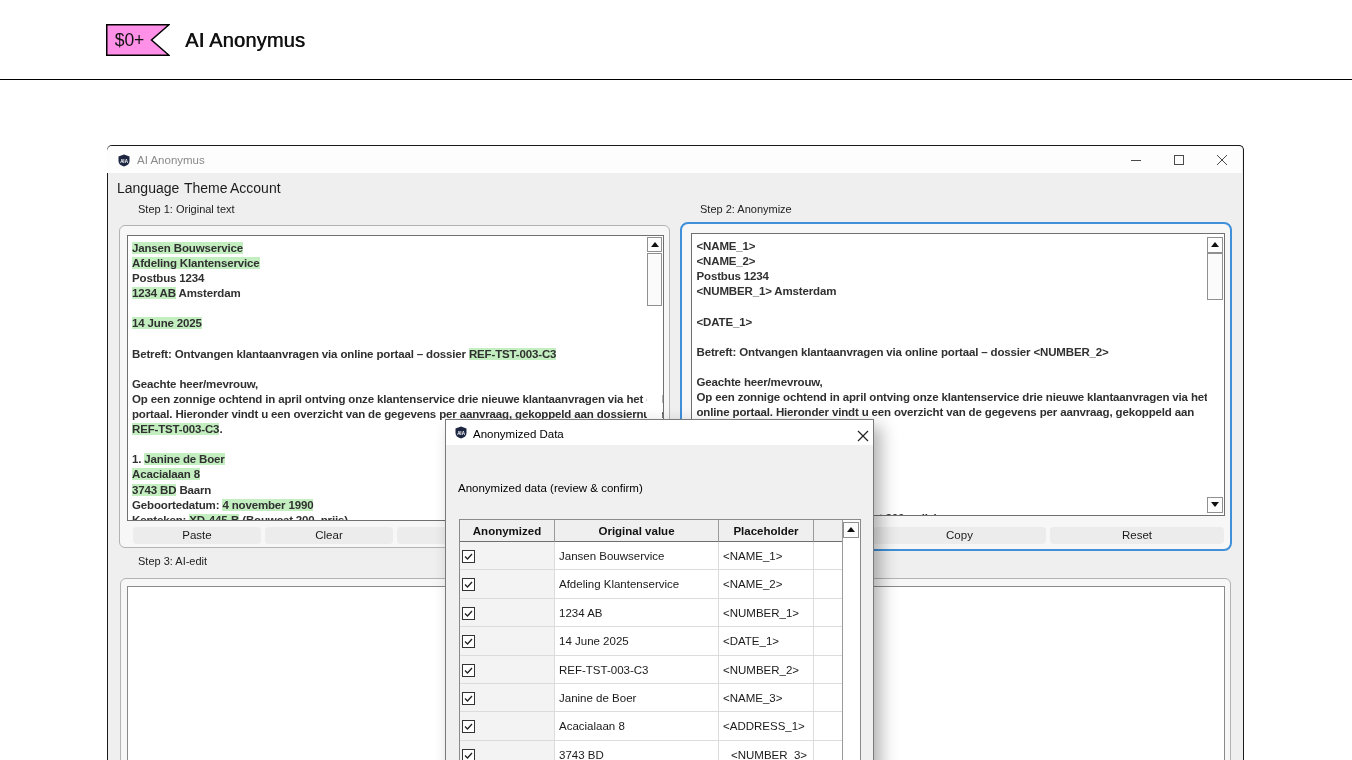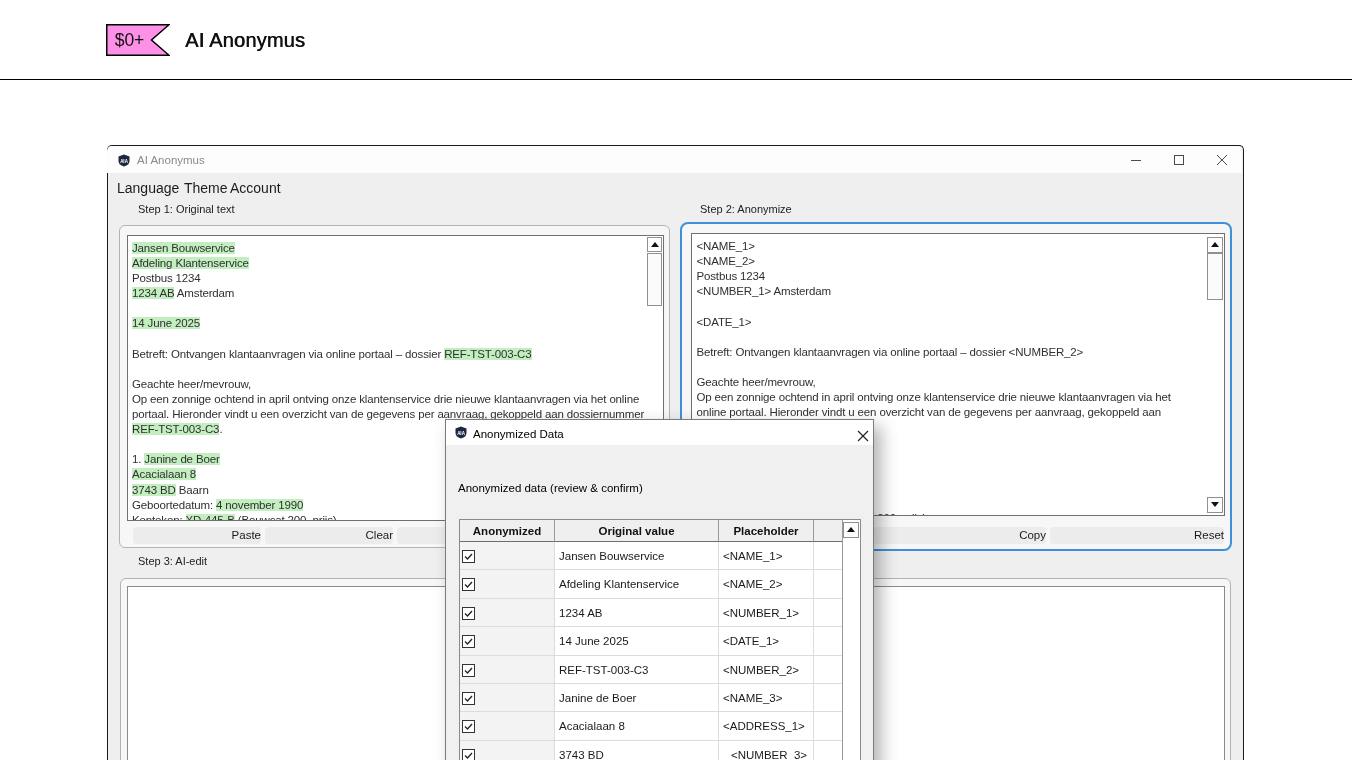--- a/index.html
+++ b/index.html
@@ -28,27 +28,27 @@
 .mitem { position:absolute; top:180px; font-size:14px; color:#1c1c1c; }
 
 .steplabel { position:absolute; font-size:11px; color:#222; }
 
 
 .gbox { position:absolute; background:#f7f7f7; border:1px solid #b3b3b3; border-radius:6px; }
 #g2 { position:absolute; left:680px; top:222px; width:552px; height:329px;
   background:#f7f7f7; border:2px solid #3f90d9; border-radius:8px; }
 
 
-.ta { position:absolute; background:#fff; border:1px solid #707070; overflow:hidden; }
+.ta { position:absolute; background:#fff; border:1px solid #707070; overflow:hidden;font-weight:bold; }
 .txt { position:absolute; font-size:11.5px; line-height:15.1px; color:#303030; white-space:pre; letter-spacing:-0.15px; }
 .hl { background:#c3efc0; }
 
 
 .pill { position:absolute; top:527px; height:17px; background:#ececec; border-radius:4px;
-  font-size:11.5px; color:#1a1a1a; text-align:right; line-height:17px; }
+  font-size:11.5px; color:#1a1a1a; text-align:center; line-height:17px; }
 
 
 .sbtrack { position:absolute; background:#fff; }
 .sbbtn { position:absolute; background:#fdfdfd; border:1px solid #909090; text-align:center; }
 .sbthumb { position:absolute; background:#fbfbfb; border:1px solid #909090; }
 .tri { width:0; height:0; margin:4px auto 0; }
 .triu { border-left:4px solid transparent; border-right:4px solid transparent; border-bottom:5px solid #111; }
 .trid { border-left:4px solid transparent; border-right:4px solid transparent; border-top:5px solid #111; }
 
 

